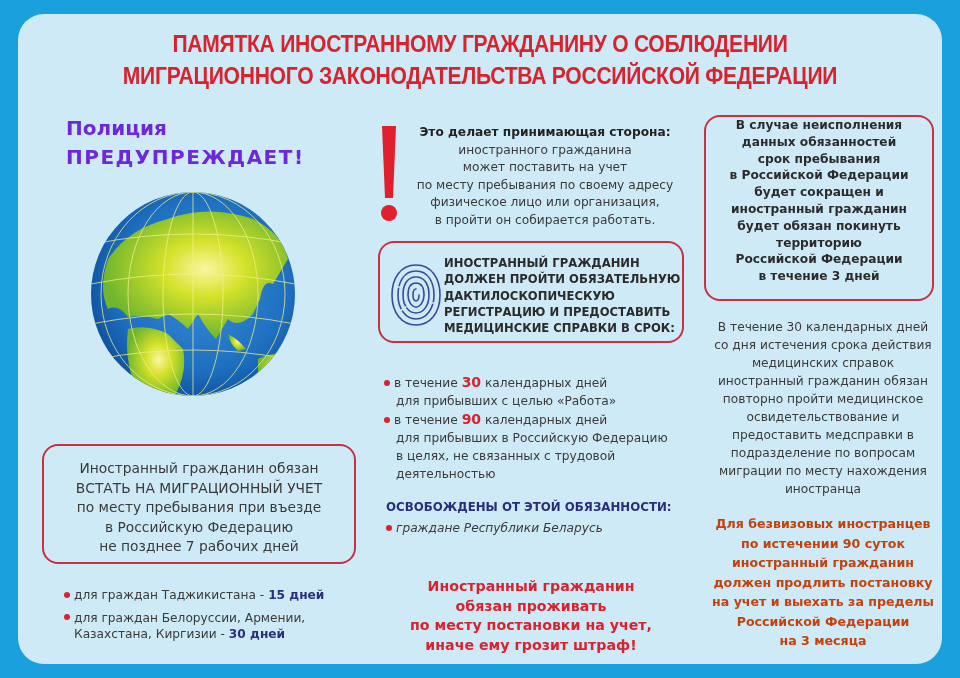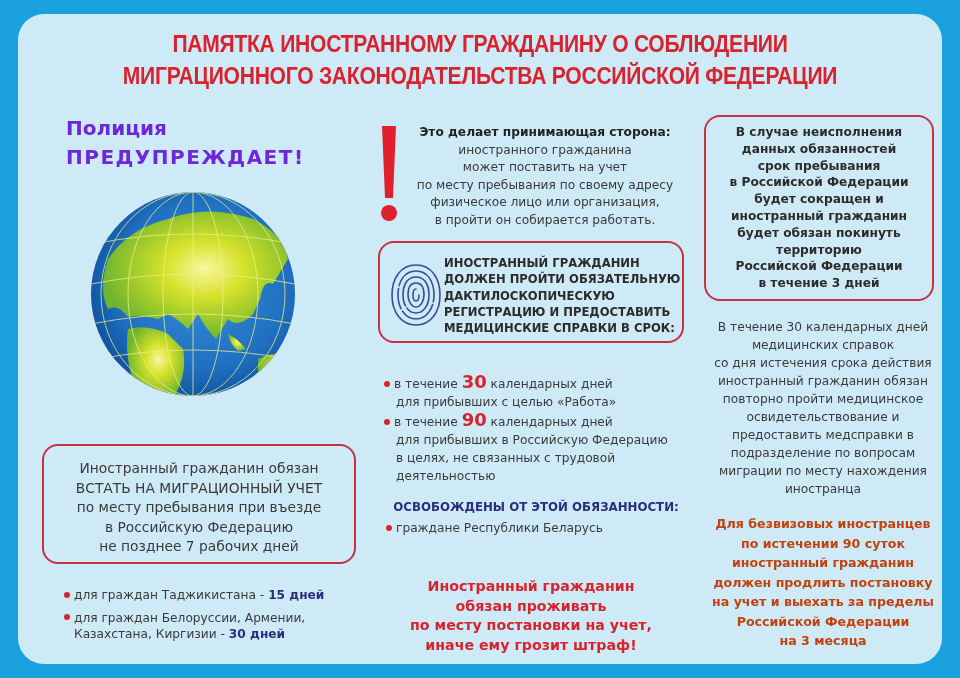--- a/index.html
+++ b/index.html
@@ -61,34 +61,33 @@
   }
   .finger-text {
     position: absolute; left: 64px; top: 12px; width: 240px;
     font-weight: bold; font-size: 11.6px; line-height: 16.3px; color: #2b2b2b;
   }
   .periods {
     position: absolute; left: 366px; top: 359px; width: 300px;
     color: #3a3a3a; font-size: 12.2px; line-height: 18px;
   }
   .periods .sub { padding-left: 12px; }
-  .periods .num { color: #d8232f; font-weight: bold; font-size: 18px; }
+  .periods .num { color: #d8232f; font-weight: bold; font-size: 14px; }
   .exempt {
     position: absolute; left: 368px; top: 486px; width: 300px; color: #3a3a3a; font-size: 12.2px;
   }
-  .exempt .hdr { color: #2a2e7a; font-weight: bold; font-size: 11.8px; margin-bottom: 6px; text-align: center; }
-  .exempt .item { margin-bottom: 5px; line-height: 17px; }
+  .exempt .hdr { color: #2a2e7a; font-weight: bold; font-size: 11.8px; margin-bottom: 6px; }
+  .exempt .item { margin-bottom: 5px; line-height: 17px; font-style: italic; }
   .warn {
     position: absolute; left: 360px; top: 563px; width: 306px; text-align: center;
     color: #d8232f; font-weight: bold; font-size: 14.2px; line-height: 19.5px;
   }
   .box-right {
     left: 686px; top: 101px; width: 230px; height: 186px;
     text-align: center; color: #2b2b2b; font-weight: bold; font-size: 12.2px; line-height: 16.8px;
-    padding-top: 7px;
   }
   .medical {
     position: absolute; left: 682px; top: 304px; width: 246px; text-align: center;
     color: #3a3a3a; font-size: 12.2px; line-height: 18px;
   }
   .visafree {
     position: absolute; left: 682px; top: 500px; width: 246px; text-align: center;
     color: #c2410c; font-weight: bold; font-size: 12.6px; line-height: 19.5px;
   }
   .line { display: block; white-space: nowrap; }
@@ -230,22 +229,22 @@
     <span class="line">будет сокращен и</span>
     <span class="line">иностранный гражданин</span>
     <span class="line">будет обязан покинуть</span>
     <span class="line">территорию</span>
     <span class="line">Российской Федерации</span>
     <span class="line">в течение 3 дней</span>
   </div>
 
   <div class="medical">
     <span class="line">В течение 30 календарных дней</span>
+    <span class="line">со дня истечения срока действия</span>
     <span class="line">медицинских справок</span>
-    <span class="line">со дня истечения срока действия</span>
     <span class="line">иностранный гражданин обязан</span>
     <span class="line">повторно пройти медицинское</span>
     <span class="line">освидетельствование и</span>
     <span class="line">предоставить медсправки в</span>
     <span class="line">подразделение по вопросам</span>
     <span class="line">миграции по месту нахождения</span>
     <span class="line">иностранца</span>
   </div>
 
   <div class="visafree">

